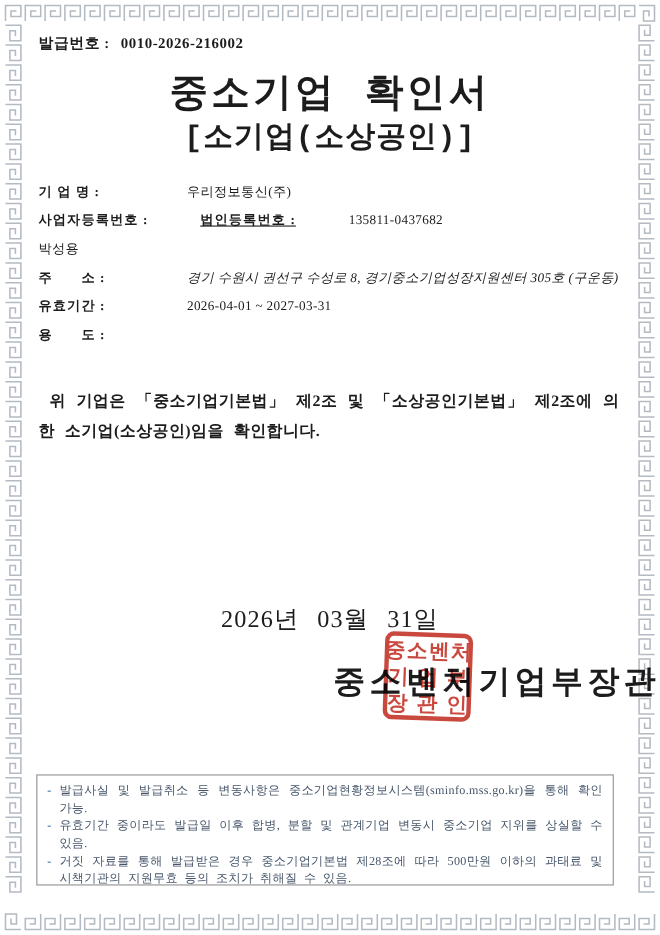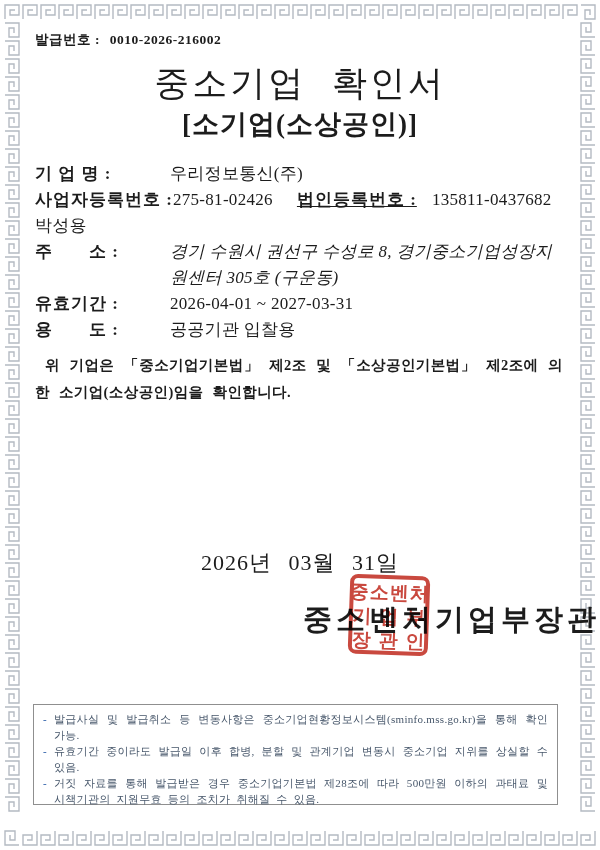--- a/index.html
+++ b/index.html
@@ -15,25 +15,25 @@
     font-family:"Liberation Serif","DejaVu Serif",serif;
     color:var(--text-black);overflow:hidden;
   }
   #border-svg{position:absolute;left:0;top:0;pointer-events:none;}
   #border-svg path{stroke:var(--border-gray);fill:none;stroke-width:1.4;}
 
   .issue-row{position:absolute;top:31px;left:35px;font-size:13.5px;font-weight:bold;letter-spacing:.5px;}
   .issue-row .num{font-weight:bold;margin-left:6px;letter-spacing:.5px;}
 
   .doc-title{position:absolute;top:60px;left:0;width:100%;text-align:center;
-    font-size:35px;font-weight:normal;letter-spacing:3px;word-spacing:14px;}
+    font-size:35px;font-weight:bold;letter-spacing:3px;word-spacing:14px;}
   .doc-subtitle{position:absolute;top:106px;left:0;width:100%;text-align:center;
-    font-size:27px;font-weight:bold;letter-spacing:1px;}
-
-  .fields{position:absolute;top:161px;left:35px;width:532px;font-size:17px;line-height:26px;}
+    font-size:27px;font-weight:bold;letter-spacing:1px;font-family:Liberation Mono, monospace;}
+
+  .fields{position:absolute;top:161px;left:35px;width:532px;font-size:12px;line-height:26px;}
   .frow{display:flex;align-items:flex-start;}
   .flabel{font-weight:bold;min-width:135px;letter-spacing:1px;flex-shrink:0;}
   .fvalue{letter-spacing:.3px;}
   .fvalue.w1{min-width:112px;}
   .flabel.second{min-width:135px;margin-left:12px;text-decoration:underline;}
   .fvalue.wrap{width:395px;font-style:italic;}
 
   .statement{position:absolute;top:352px;left:35px;width:528px;
     font-size:14.5px;line-height:27px;text-align:justify;text-indent:10px;
     word-spacing:5px;letter-spacing:.4px;font-weight:bold;}
@@ -227,38 +227,36 @@
 <div class="doc-title">중소기업 확인서</div>
 <div class="doc-subtitle">[소기업(소상공인)]</div>
 
 <div class="fields">
   <div class="frow">
     <span class="flabel">기 업 명 :</span>
     <span class="fvalue">우리정보통신(주)</span>
   </div>
   <div class="frow">
     <span class="flabel">사업자등록번호 :</span>
-    <span class="fvalue w1">275-81-02426</span>
     <span class="flabel second">법인등록번호 :</span>
     <span class="fvalue">135811-0437682</span>
   </div>
   <div class="frow">
     <span class="fvalue">박성용</span>
   </div>
   <div class="frow">
     <span class="flabel">주　　소 :</span>
     <span class="fvalue wrap">경기 수원시 권선구 수성로 8, 경기중소기업성장지원센터 305호 (구운동)</span>
   </div>
   <div class="frow">
     <span class="flabel">유효기간 :</span>
     <span class="fvalue">2026-04-01 ~ 2027-03-31</span>
   </div>
   <div class="frow">
     <span class="flabel">용　　도 :</span>
-    <span class="fvalue">공공기관 입찰용</span>
   </div>
 </div>
 
 <div class="statement">위 기업은 「중소기업기본법」 제2조 및 「소상공인기본법」 제2조에 의한 소기업(소상공인)임을 확인합니다.</div>
 
 <div class="issue-date">2026년 03월 31일</div>
 
 <div class="issuer">중소벤처기업부장관</div>
 
 <div class="seal">

